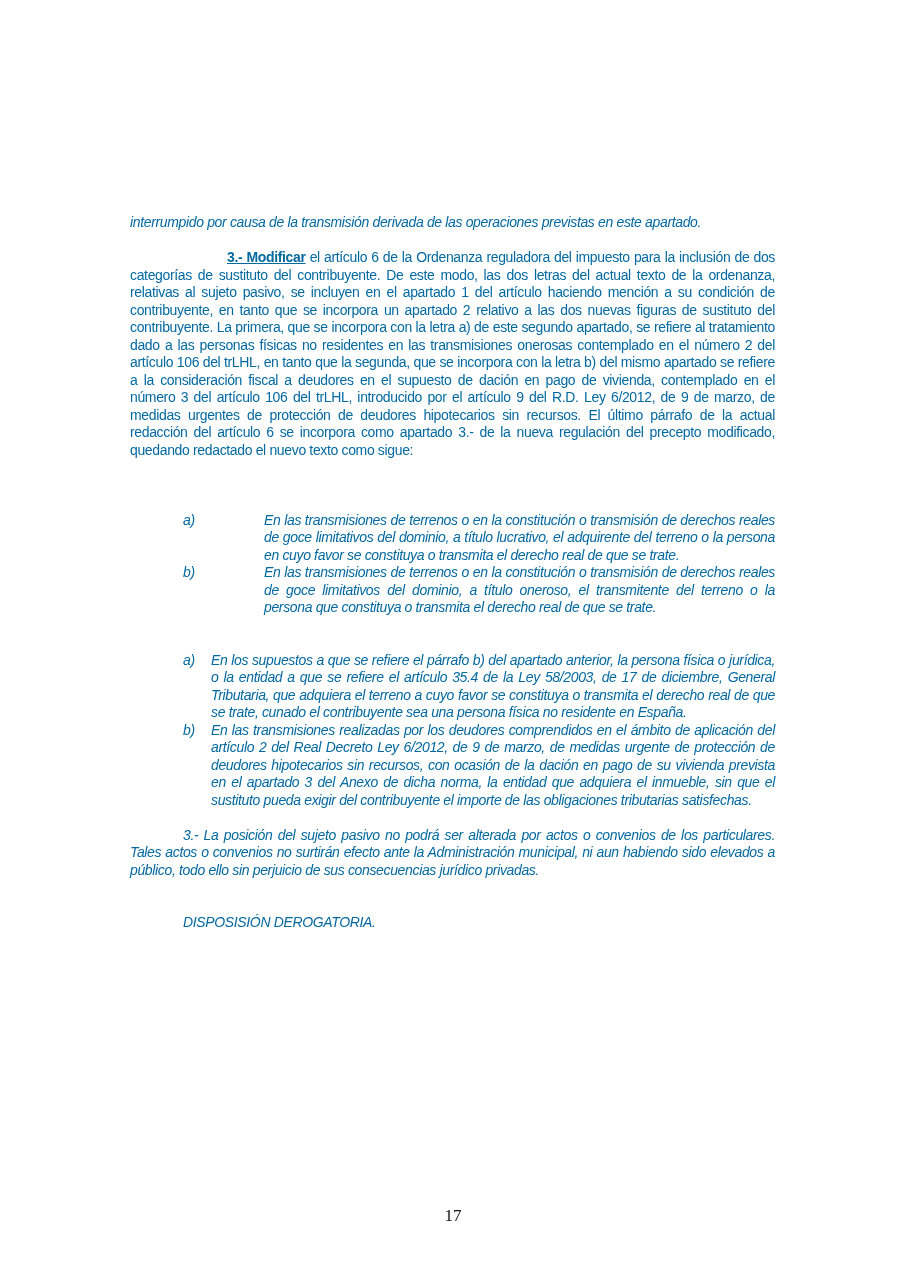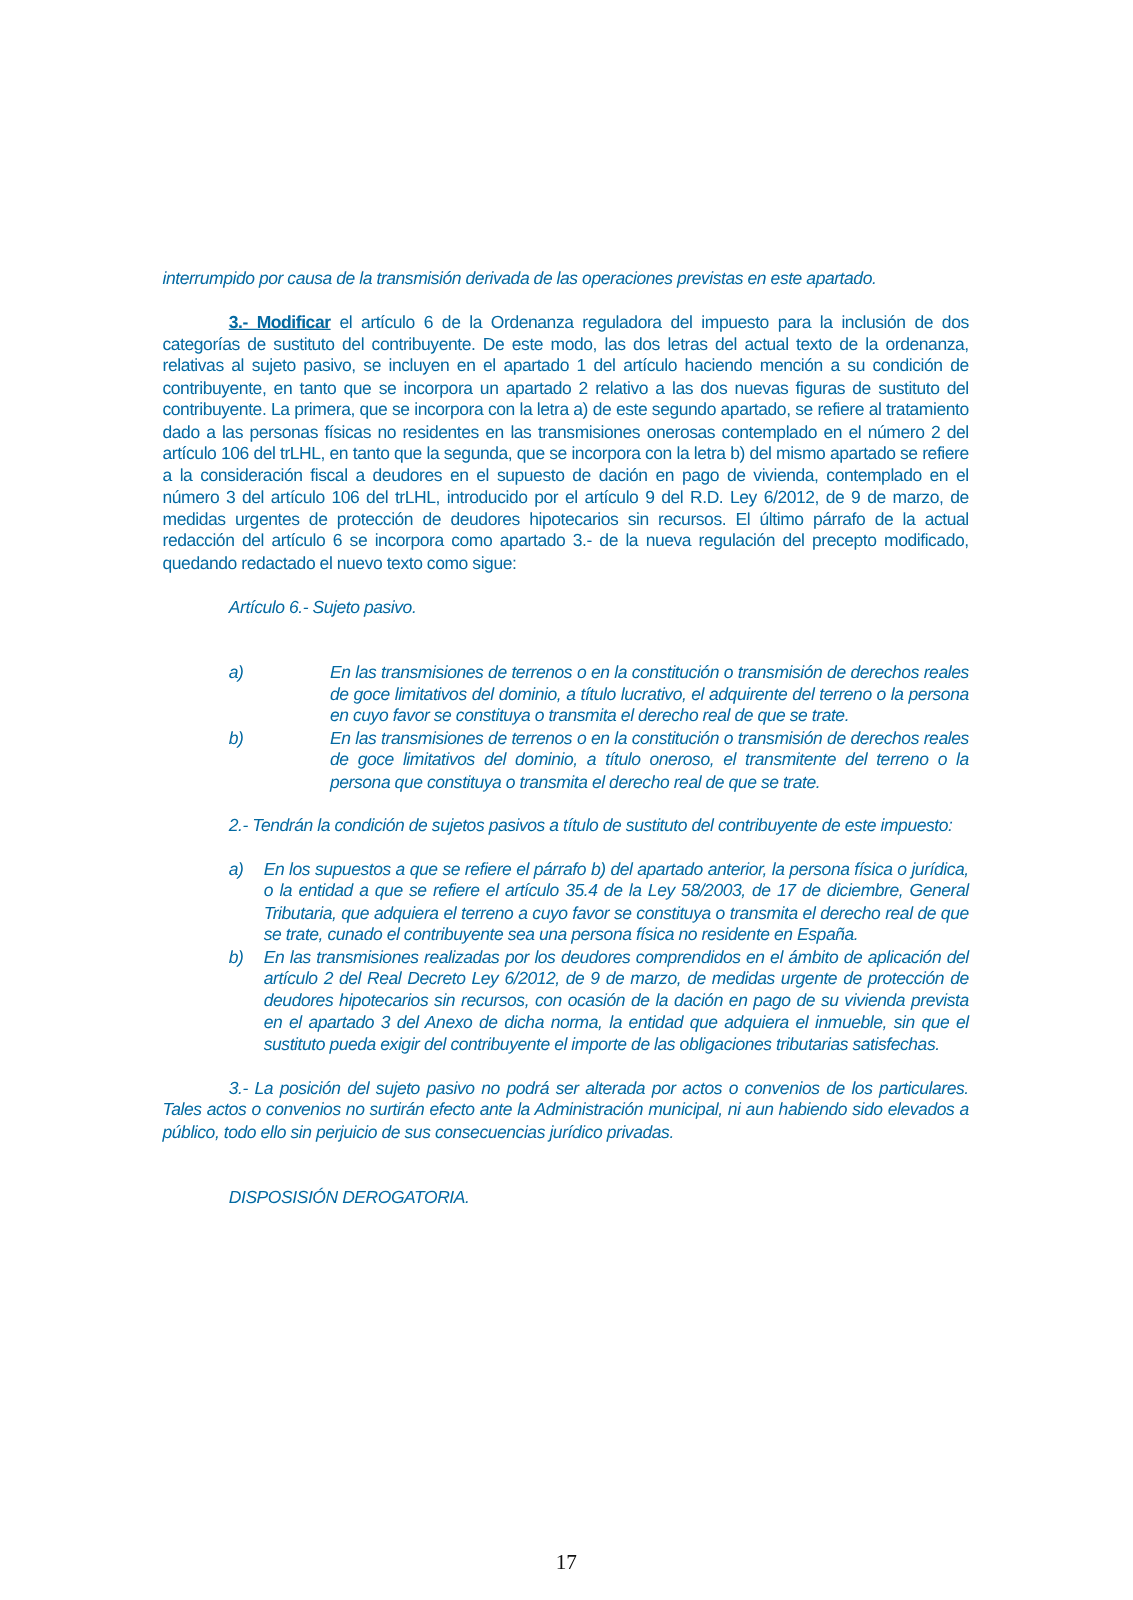--- a/index.html
+++ b/index.html
@@ -10,45 +10,43 @@
   p { margin:0; text-align:justify; }
   .it { font-style:italic; }
   .gap { height:17.5px; }
   .ind { text-indent:53px; }
   .pad { padding-left:53px; }
   .li { display:flex; }
   .li .lbl { flex:0 0 auto; }
   .l1 .lbl { width:81px; margin-left:53px; }
   .l2 .lbl { width:28px; margin-left:53px; }
   .li .body { flex:1; text-align:justify; }
-  .hd { font-weight:bold; text-decoration:underline; }
+  .hd { font-weight:bold; text-decoration:underline;margin-left:44px; }
   .pageno { position:absolute; top:1206px; left:0; width:906px; text-align:center;
-    font-family:"Liberation Serif", serif; font-size:17px; color:#111;margin-top:34px; }
+    font-family:"Liberation Serif", serif; font-size:17px; color:#111; }
 </style>
 </head>
 <body>
 
 <div class="page">
   <p class="it">interrumpido por causa de la transmisión derivada de las operaciones previstas en este apartado.</p>
   <div class="gap"></div>
   <p class="ind"><span class="hd">3.- Modificar</span><span> el artículo 6 de la Ordenanza reguladora del impuesto para la inclusión de dos categorías de sustituto del contribuyente. De este modo, las dos letras del actual texto de la ordenanza, relativas al sujeto pasivo, se incluyen en el apartado 1 del artículo haciendo mención a su condición de contribuyente, en tanto que se incorpora un apartado 2 relativo a las dos nuevas figuras de sustituto del contribuyente. La primera, que se incorpora con la letra a) de este segundo apartado, se refiere al tratamiento dado a las personas físicas no residentes en  las transmisiones onerosas contemplado en el número 2 del artículo 106 del trLHL, en tanto que la segunda, que se incorpora con la letra b) del mismo apartado se refiere a la consideración fiscal a deudores en el supuesto de dación en pago de vivienda, contemplado en el número 3 del artículo 106 del trLHL, introducido por el artículo 9 del R.D. Ley 6/2012, de 9 de marzo, de medidas urgentes de protección de deudores hipotecarios sin recursos. El último párrafo de la actual redacción del artículo 6 se incorpora como apartado 3.- de la nueva regulación del precepto modificado, quedando redactado el nuevo texto como sigue:</span></p>
   <div class="gap"></div>
-  <p class="it pad">Artículo 6.- Sujeto pasivo.</p>
   <div class="gap"></div>
   <div class="gap"></div>
   <div class="li l1 it">
     <span class="lbl">a)</span>
     <span class="body">En las transmisiones de terrenos o en la constitución o transmisión de derechos reales de goce limitativos del dominio, a título lucrativo, el adquirente del terreno o la persona en cuyo favor se constituya o transmita el derecho real de que se trate.</span>
   </div>
   <div class="li l1 it">
     <span class="lbl">b)</span>
     <span class="body">En las transmisiones de terrenos o en la constitución o transmisión de derechos reales de goce limitativos del dominio, a título oneroso, el transmitente del terreno o la persona que constituya o transmita el derecho real de que se trate.</span>
   </div>
   <div class="gap"></div>
-  <p class="it ind">2.- Tendrán la condición de sujetos pasivos a título de sustituto del contribuyente de este impuesto:</p>
   <div class="gap"></div>
   <div class="li l2 it">
     <span class="lbl">a)</span>
     <span class="body">En los supuestos a que se refiere el párrafo b) del apartado anterior, la persona física o jurídica, o la entidad a que se refiere el artículo 35.4 de la Ley 58/2003, de 17 de diciembre, General Tributaria, que adquiera el terreno a cuyo favor se constituya o transmita el derecho real de que se trate, cunado el contribuyente sea una persona física no residente en España.</span>
   </div>
   <div class="li l2 it">
     <span class="lbl">b)</span>
     <span class="body">En las transmisiones realizadas por los deudores comprendidos en el ámbito de aplicación del artículo 2 del Real Decreto Ley 6/2012, de 9 de marzo, de medidas urgente de protección de deudores hipotecarios sin recursos, con ocasión de la dación en pago de su vivienda prevista en el apartado 3 del Anexo de dicha norma, la entidad que adquiera el inmueble, sin que el sustituto pueda exigir del contribuyente el importe de las obligaciones tributarias satisfechas.</span>
   </div>
   <div class="gap"></div>

